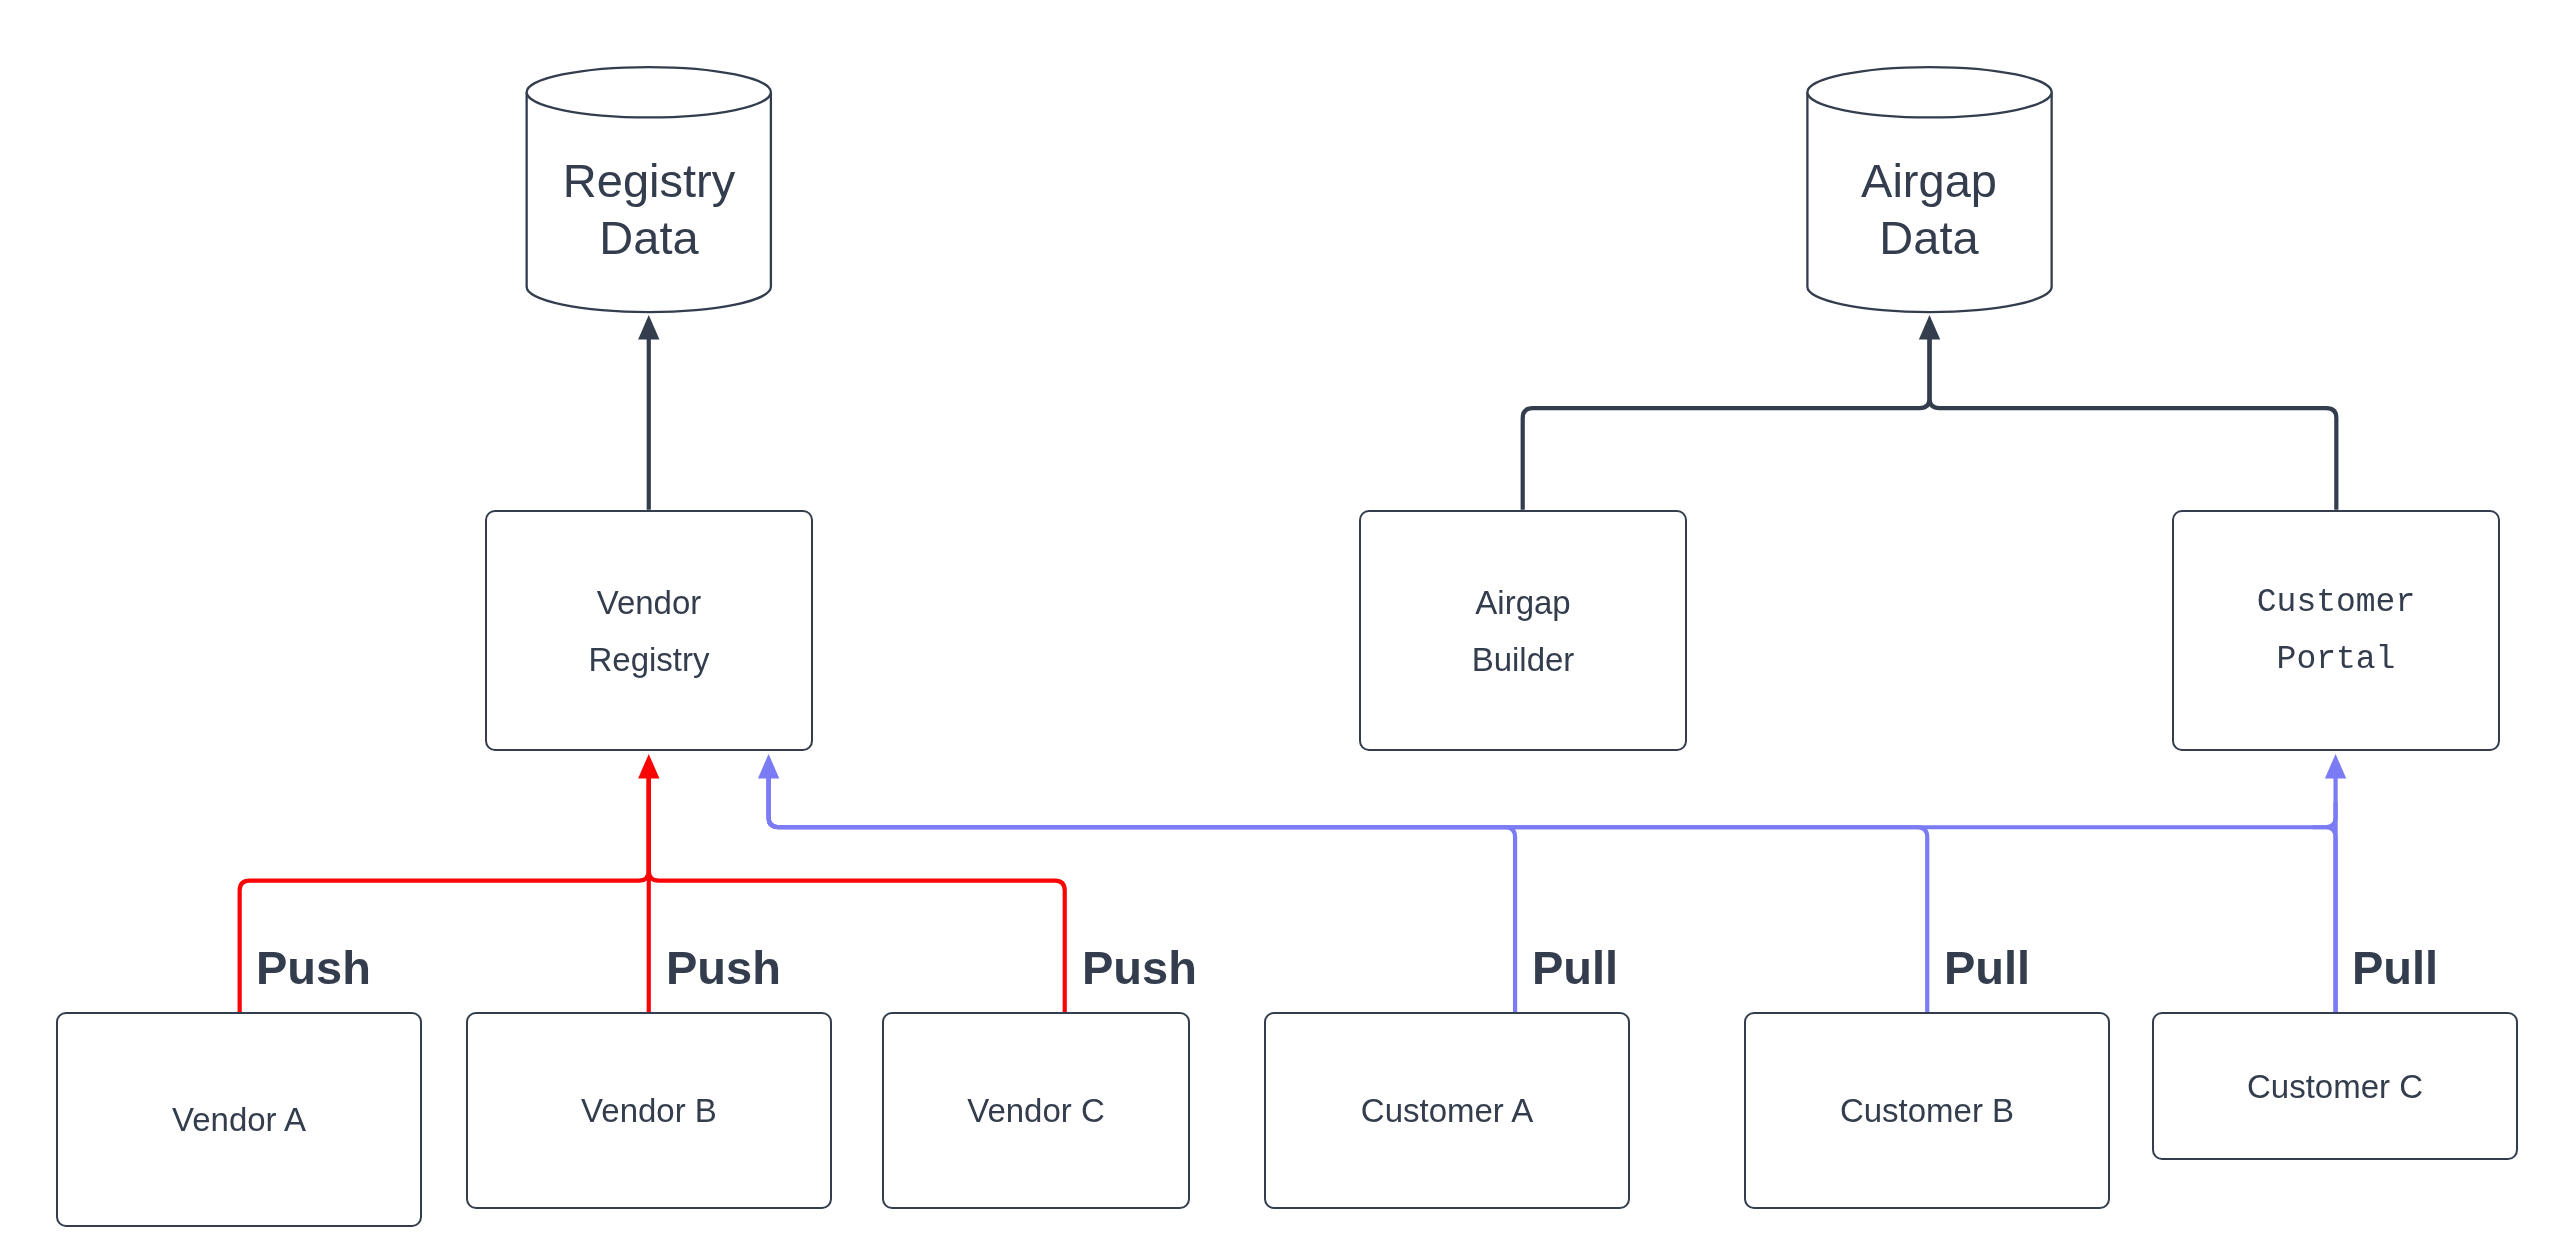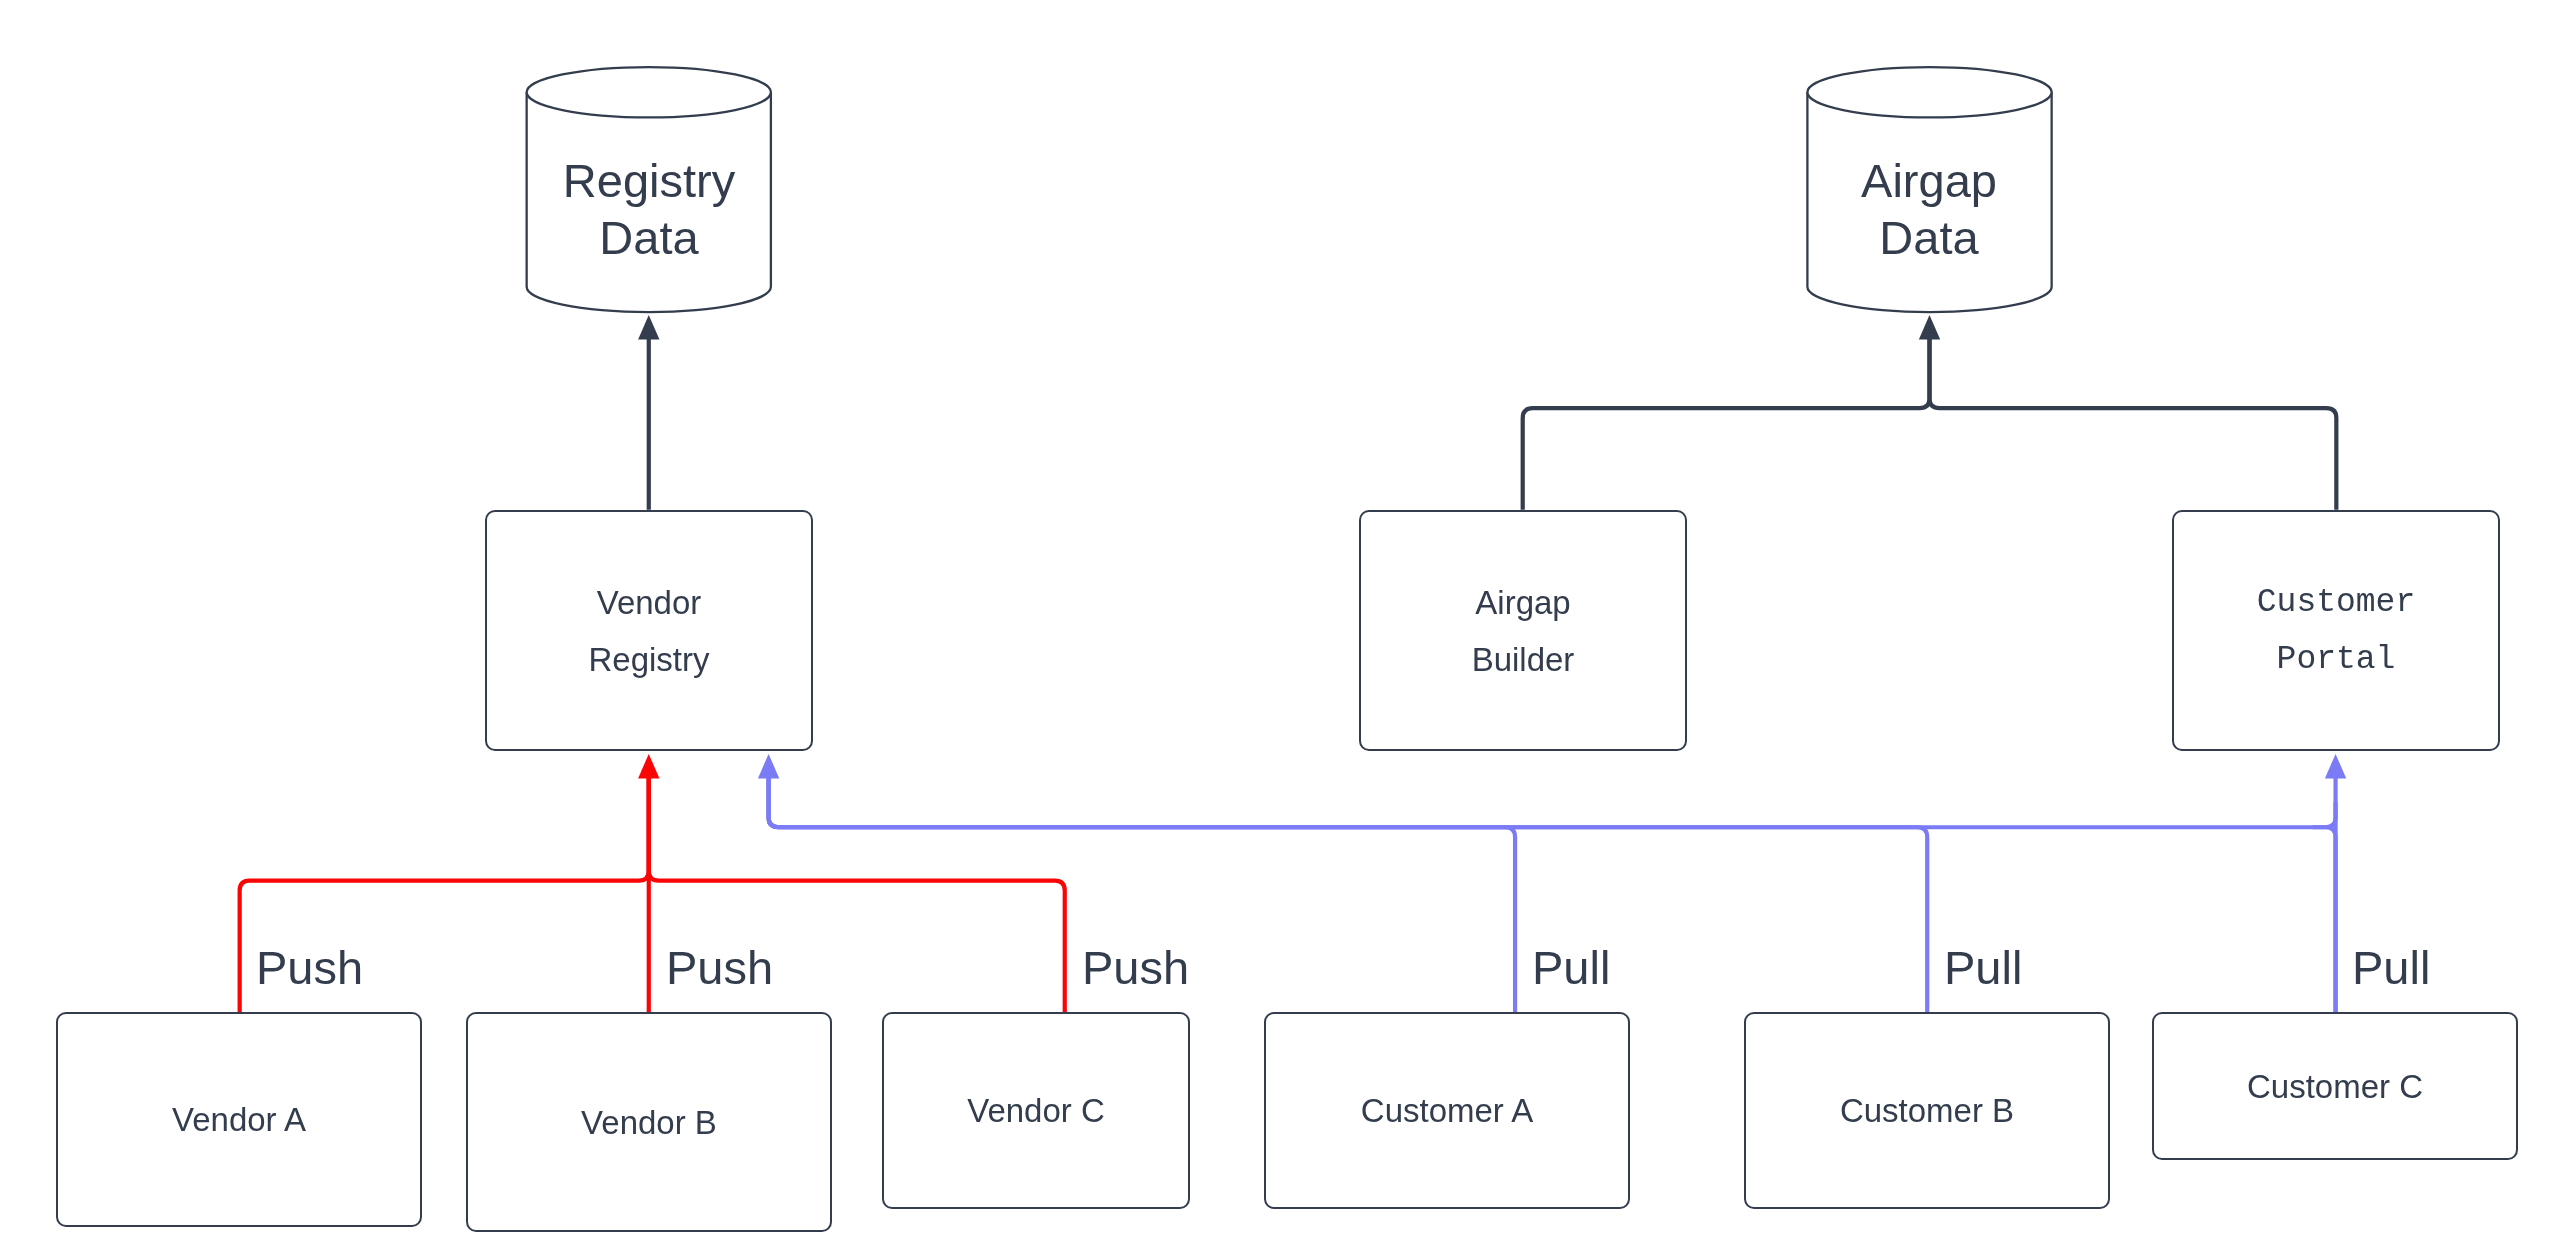--- a/index.html
+++ b/index.html
@@ -61,20 +61,21 @@
     font-size: 47px;
     line-height: 57px;
     white-space: pre-line;
   }
   .edge-label {
     position: absolute;
     color: var(--node_text, #333d4d);
     font-size: 47px;
     line-height: 47px;
     white-space: nowrap;
+    font-weight: bold;
   }
 </style>
 </head>
 <body>
 
 <div class="canvas">
 
   <svg class="edges" viewBox="0 0 3375 1648" aria-hidden="true">
 
     <path class="edge dark" d="M850,652 L850,420"></path>
@@ -120,21 +121,21 @@
 Builder</span>
   </div>
   <div class="node-box" style="left:2172px; top:498px; width:328px; height:241px;font-family:Liberation Mono, monospace;">
     <span class="node-label">Customer
 Portal</span>
   </div>
 
   <div class="node-box" style="left:56px; top:1000px; width:366px; height:215px;">
     <span class="node-label">Vendor A</span>
   </div>
-  <div class="node-box" style="left:466px; top:1000px; width:366px; height:220px;">
+  <div class="node-box" style="left:466px; top:1000px; width:366px; height:197px;">
     <span class="node-label">Vendor B</span>
   </div>
   <div class="node-box" style="left:882px; top:1000px; width:308px; height:197px;">
     <span class="node-label">Vendor C</span>
   </div>
   <div class="node-box" style="left:1264px; top:1000px; width:366px; height:197px;">
     <span class="node-label">Customer A</span>
   </div>
   <div class="node-box" style="left:1744px; top:1000px; width:366px; height:197px;">
     <span class="node-label">Customer B</span>

